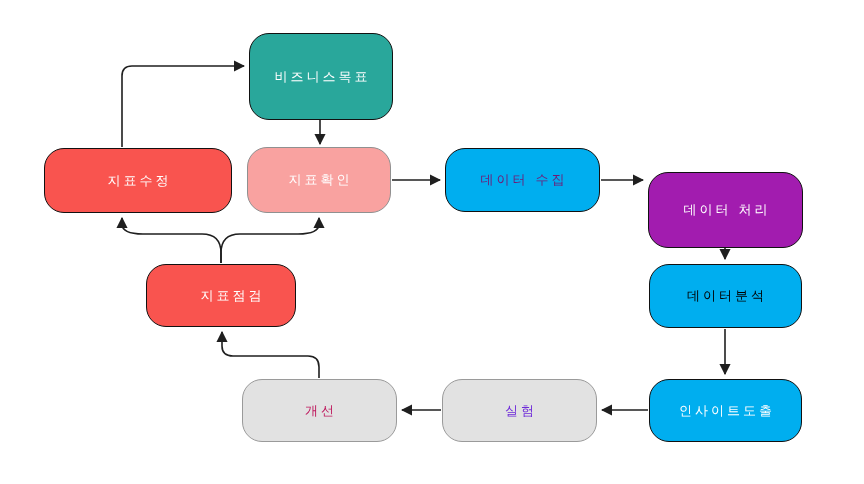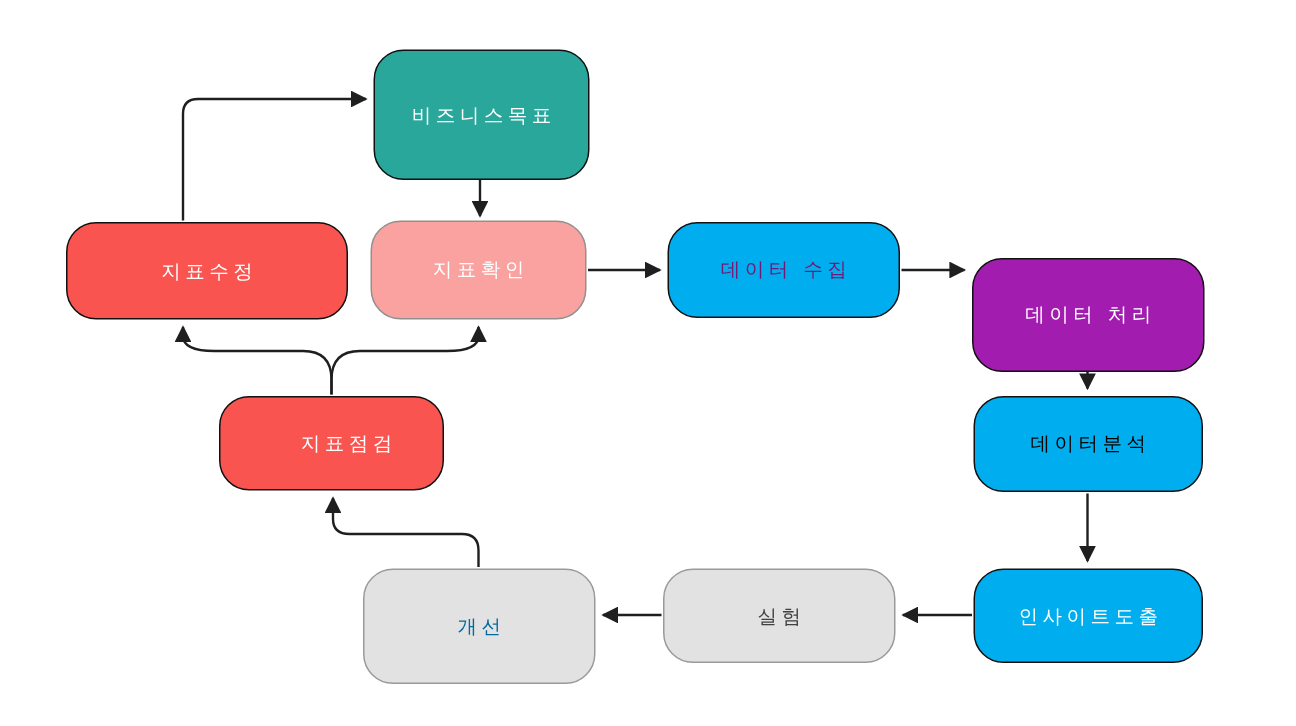--- a/index.html
+++ b/index.html
@@ -67,17 +67,17 @@
       </g>
   </svg>
   <div id="node-layer">
       <div class="node" style="left: 249px; top: 33px; width: 144px; height: 87px; background: rgb(41, 167, 155); border-color: rgb(17, 17, 17); color: rgb(255, 255, 255);">비즈니스목표</div>
       <div class="node" style="left: 44px; top: 148px; width: 188px; height: 65px; background: rgb(249, 84, 79); border-color: rgb(17, 17, 17); color: rgb(255, 255, 255);">지표수정</div>
       <div class="node" style="left: 247px; top: 147px; width: 144px; height: 66px; background: rgb(249, 162, 160); border-color: rgb(144, 144, 144); color: rgb(255, 255, 255); text-align: right;">지표확인</div>
       <div class="node" style="left: 445px; top: 148px; width: 155px; height: 64px; background: rgb(0, 174, 239); border-color: rgb(17, 17, 17); color: #701a75;">데이터 수집</div>
       <div class="node" style="left: 648px; top: 148px; width: 155px; height: 76px; background: #a21caf; border-color: rgb(17, 17, 17); color: rgb(255, 255, 255); margin-top: 24px;">데이터 처리</div>
       <div class="node" style="left: 146px; top: 264px; width: 150px; height: 63px; background: rgb(249, 84, 79); border-color: rgb(17, 17, 17); color: rgb(255, 255, 255); padding-left: 20px;">지표점검</div>
       <div class="node" style="left: 649px; top: 264px; width: 153px; height: 64px; background: rgb(0, 174, 239); border-color: rgb(17, 17, 17); color: #000000;">데이터분석</div>
-      <div class="node" style="left: 242px; top: 379px; width: 155px; height: 77px; background: rgb(226, 226, 226); border-color: rgb(154, 154, 154); color: #0369a1;">개선</div>
-      <div class="node" style="left: 442px; top: 379px; width: 155px; height: 63px; background: rgb(226, 226, 226); border-color: rgb(154, 154, 154); color: #404040;">실험</div>
+      <div class="node" style="left: 242px; top: 379px; width: 155px; height: 63px; background: rgb(226, 226, 226); border-color: rgb(154, 154, 154); color: #be185d;">개선</div>
+      <div class="node" style="left: 442px; top: 379px; width: 155px; height: 63px; background: rgb(226, 226, 226); border-color: rgb(154, 154, 154); color: #6d28d9;">실험</div>
       <div class="node" style="left: 649px; top: 379px; width: 153px; height: 63px; background: rgb(0, 174, 239); border-color: rgb(17, 17, 17); color: rgb(255, 255, 255);">인사이트도출</div>
     </div>
 </div>
 
 </body></html>

